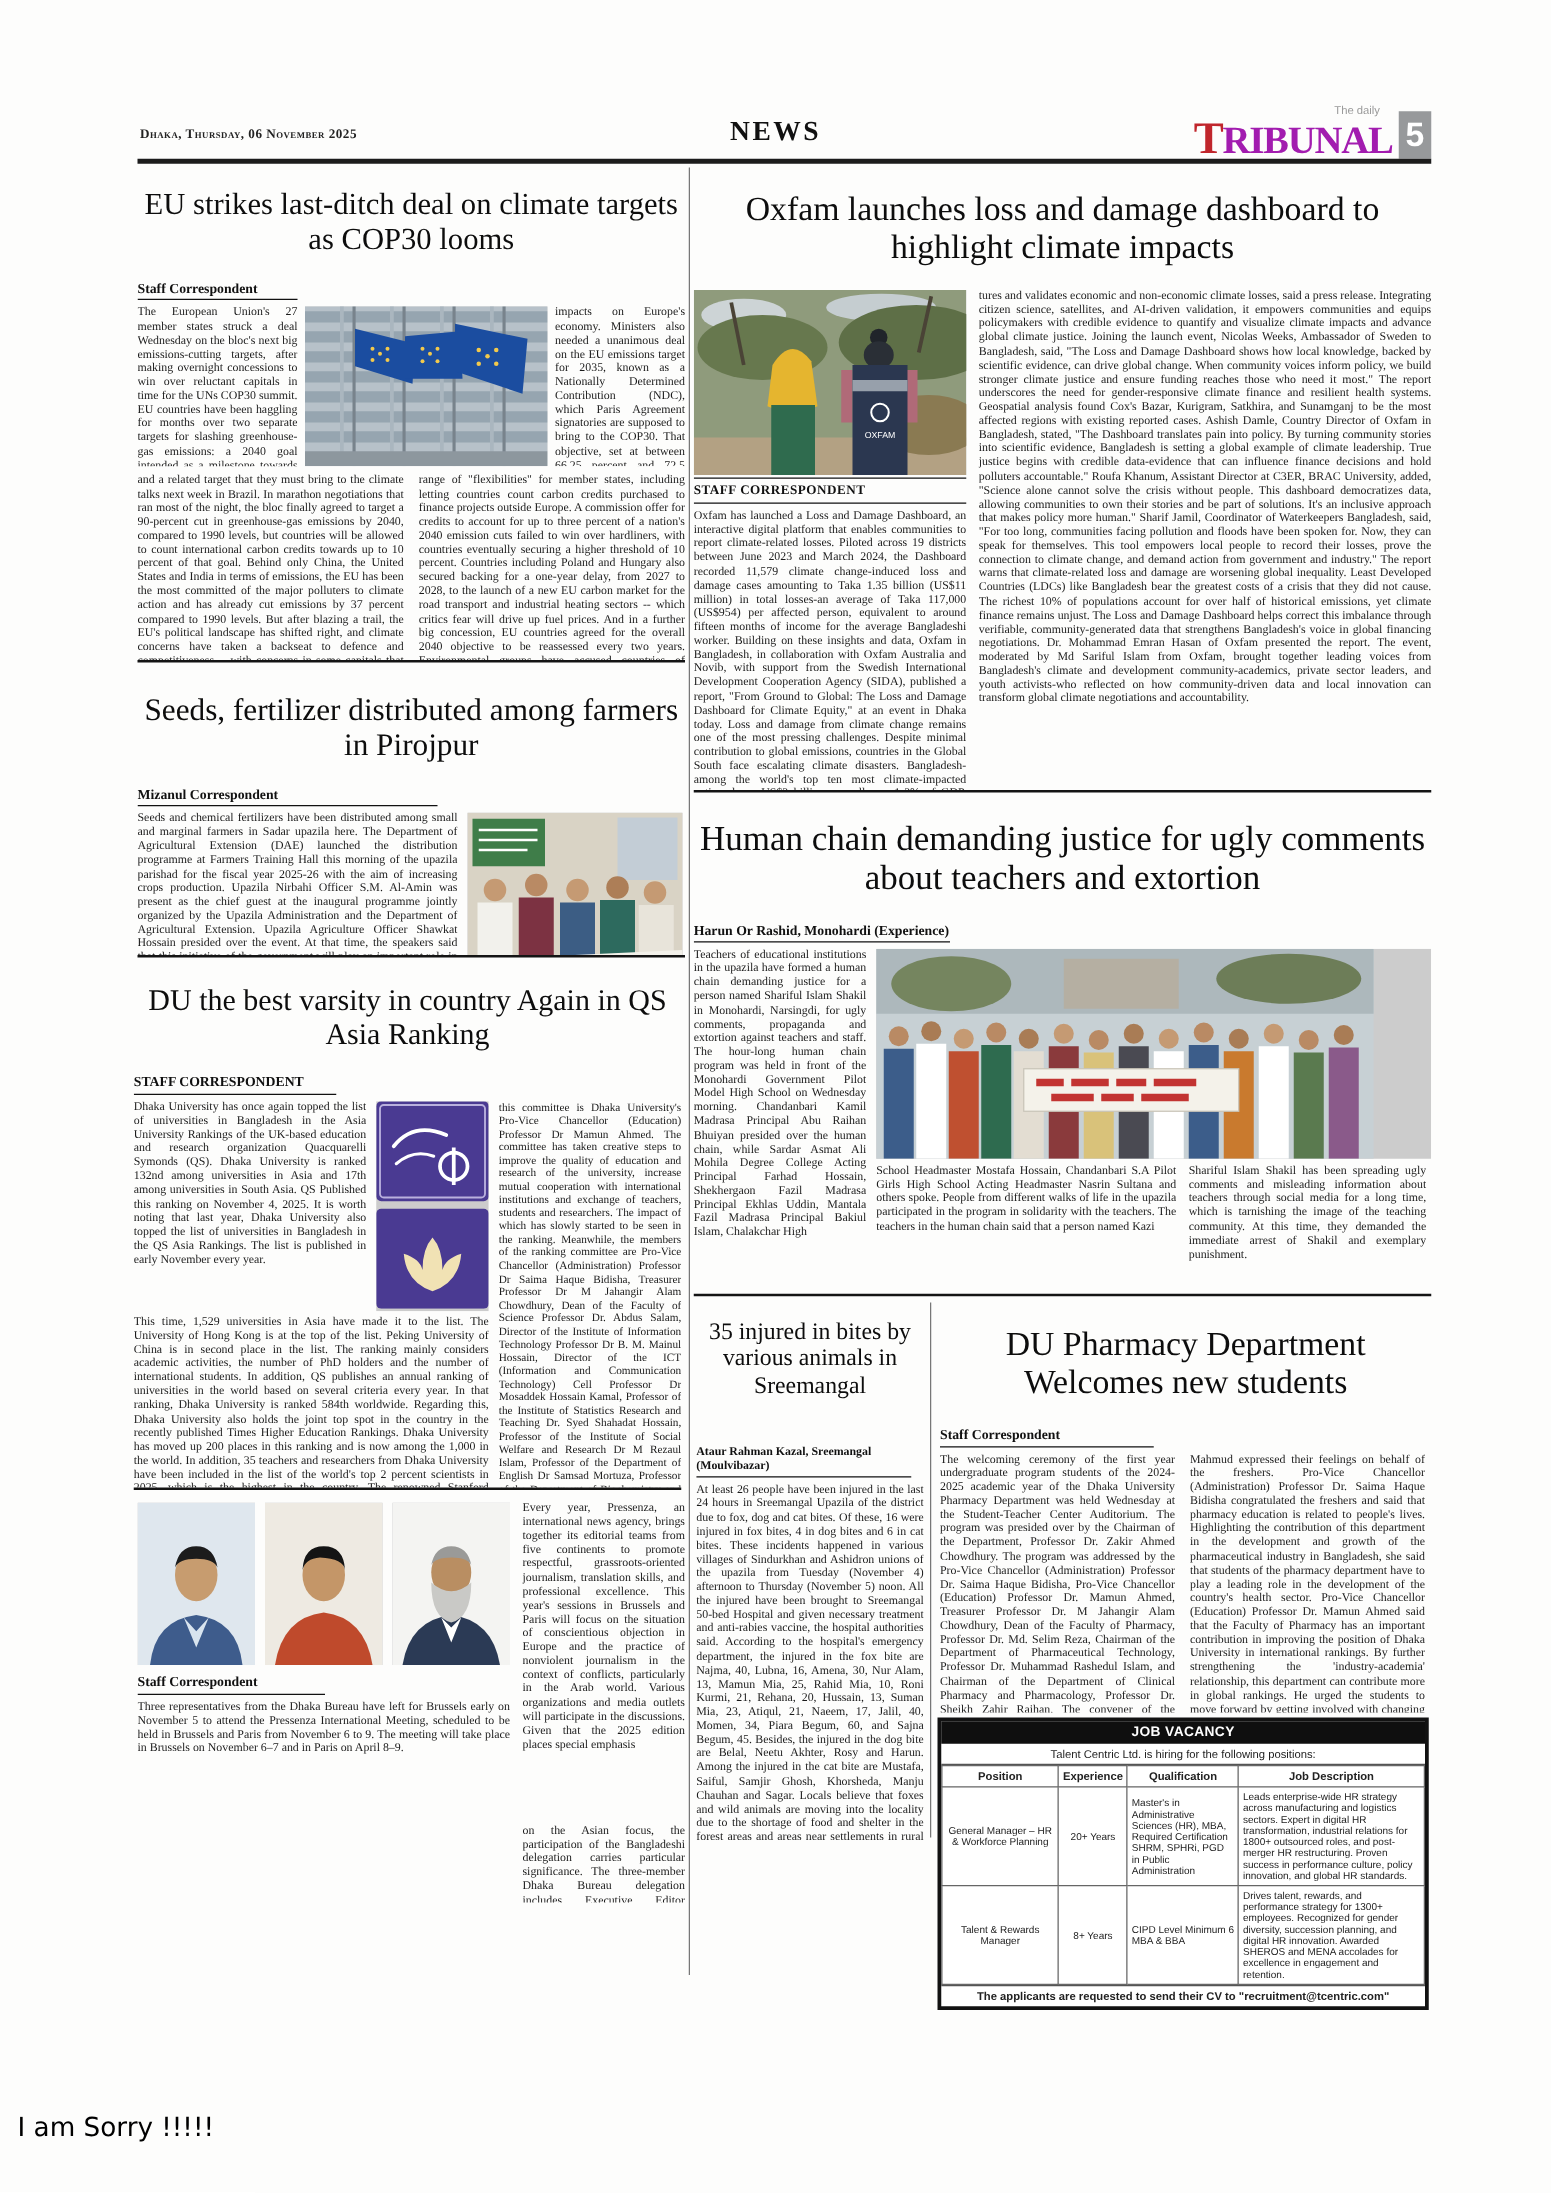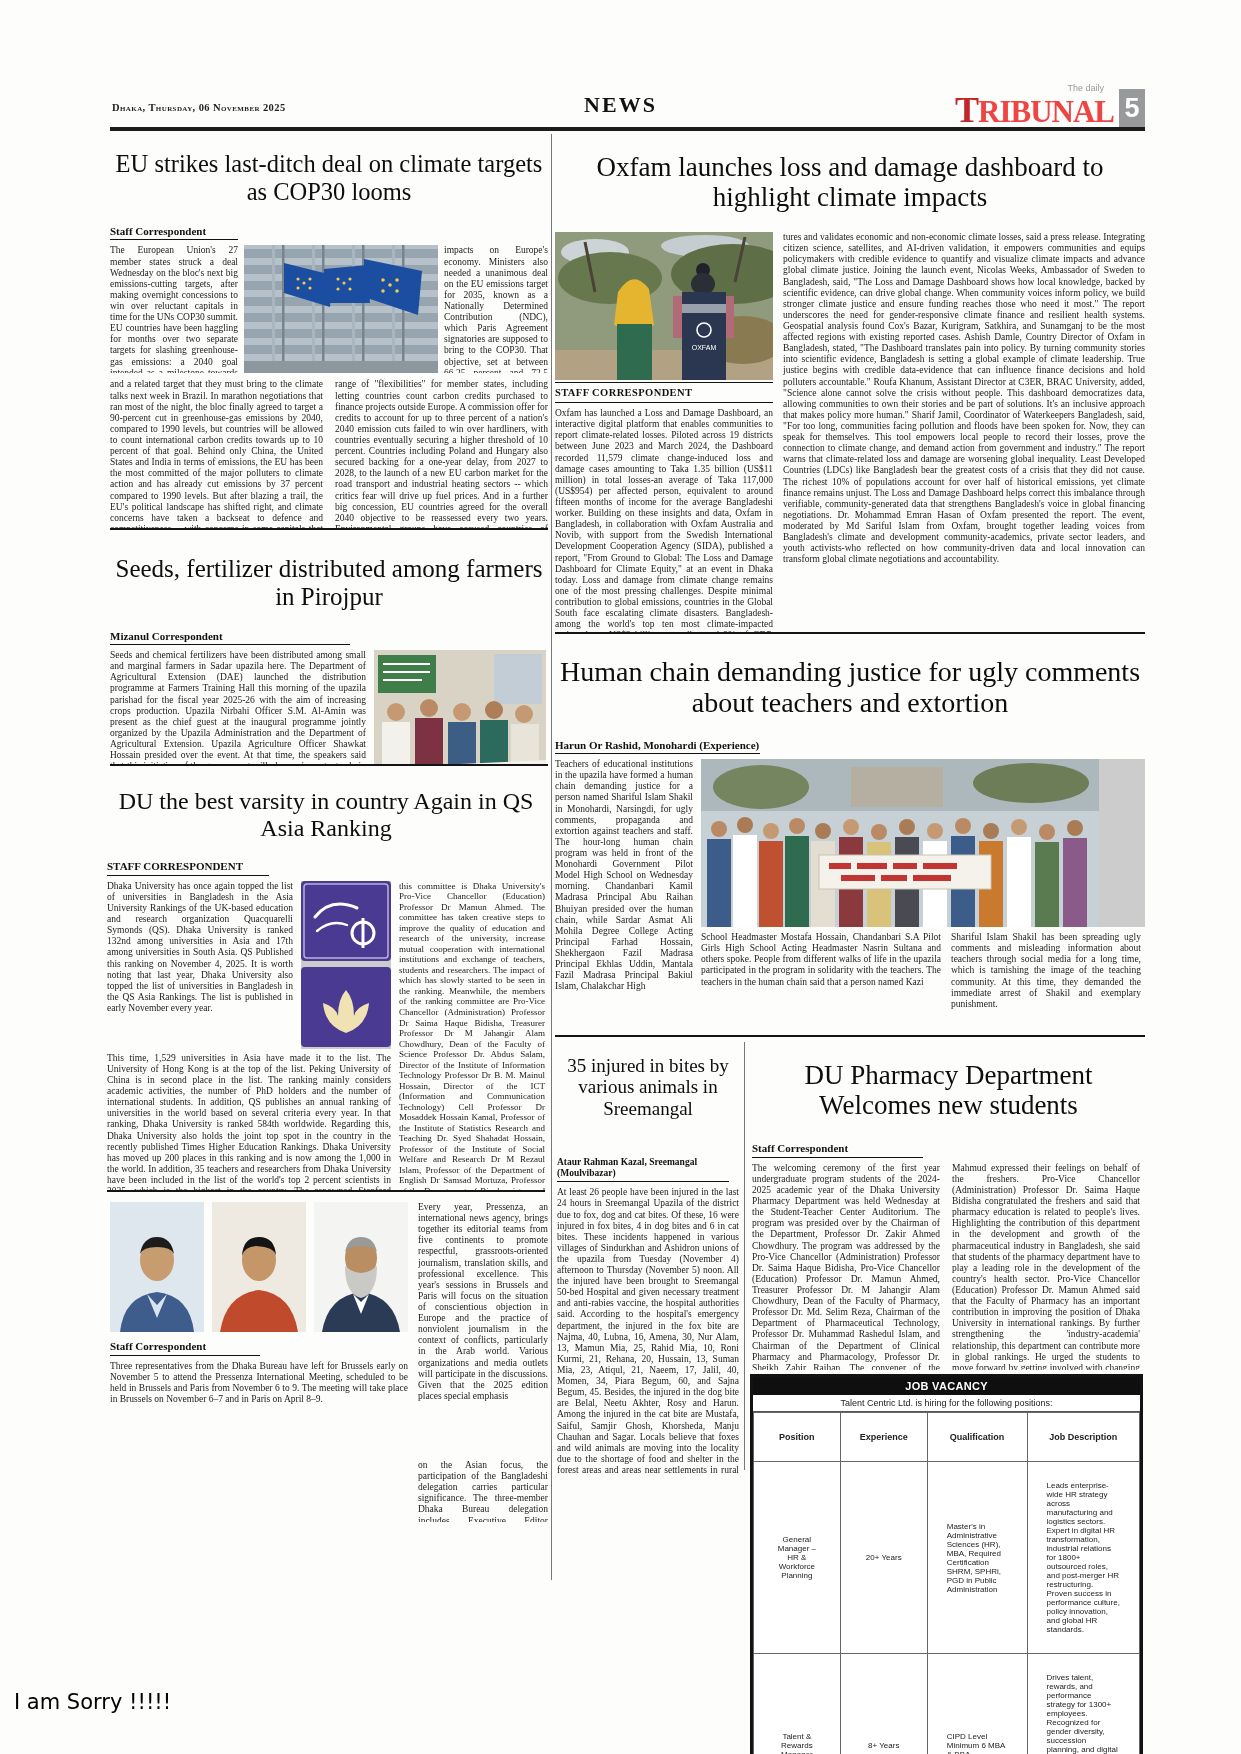--- a/index.html
+++ b/index.html
@@ -8,21 +8,21 @@
   
   .date-line{position:absolute;left:112px;top:102px;font-size:10.5px;font-weight:bold;
              font-variant:small-caps;letter-spacing:.4px;color:#222;}
   .section-title{position:absolute;left:0;right:0;top:92px;text-align:center;
                  font-size:22px;font-weight:bold;letter-spacing:2px;}
   .masthead{position:absolute;top:84px;left:955px;width:190px;display:flex;align-items:flex-end;
             justify-content:center;gap:5px;}
   .masthead-text{text-align:right;line-height:1;}
   .masthead-tagline{font-family:"Liberation Sans",sans-serif;font-size:9px;color:#999;margin-right:10px;}
   .masthead-title{font-family:"Liberation Serif",serif;font-size:31px;font-weight:900;
-                  letter-spacing:-1px;color:#ef4444;line-height:.95;}
+                  letter-spacing:-1px;color:#a21caf;line-height:.95;}
   .masthead-title::first-letter{color:#c0262c;font-size:36px;}
   .page-number{width:38px;height:38px;background:#97999b;color:#fff;display:flex;align-items:center;
                justify-content:center;font-family:"Liberation Sans",sans-serif;font-size:27px;font-weight:bold;}
   .header-rule{position:absolute;left:110px;top:127px;width:1035px;height:4px;background:#1c1c1c;}
   
   .art{position:absolute;overflow:hidden;}
   .rule-bottom{border-bottom:2.5px solid #141414;}
   .hl{text-align:center;line-height:1.12;font-weight:400;color:#0d0d0d;overflow:hidden;}
   .byline{display:table;font-weight:bold;font-size:11px;border-bottom:1.5px solid #111;
           padding-bottom:2px;margin:3px 0 5px 0;line-height:1.15;}
@@ -82,21 +82,21 @@
   #art-ph{left:752px;top:1042px;width:393px;height:328px;}
   #art-ph .hl{font-size:27px;height:64px;}
   .ph-cols{display:flex;gap:12px;height:232px;overflow:hidden;}
   .ph-cols .bodytext{width:188px;}
   .job-table{position:absolute;left:750px;top:1374px;width:387px;border:3px solid #121212;
              background:#fff;font-family:"Liberation Sans",sans-serif;color:#222;}
   .jt-title{background:#0f0f0f;color:#fff;text-align:center;font-weight:bold;font-size:11px;
             padding:3px 0;letter-spacing:.3px;}
   .jt-sub{text-align:center;font-weight:normal;font-size:9px;padding:3px 0;border-bottom:1px solid #555;}
   .jt-grid{width:100%;border-collapse:collapse;}
-  .jt-grid th,.jt-grid td{border:1px solid #666;font-size:8px;padding:19px;vertical-align:middle;}
+  .jt-grid th,.jt-grid td{border:1px solid #666;font-size:8px;padding:3px;vertical-align:middle;}
   .jt-grid th{font-size:9px;text-align:center;}
   .col-pos{width:90px;text-align:center;}
   .col-exp{width:48px;text-align:center;}
   .col-qual{width:84px;text-align:left;}
   .col-desc{width:148px;text-align:left;}
   .jt-footer{text-align:center;font-weight:bold;font-size:9px;padding:3px 0;border-top:1px solid #555;}
   
   .sorry{position:absolute;left:14px;top:1690px;font-family:"DejaVu Sans",sans-serif;
          font-size:21px;color:#000;}
 </style>

